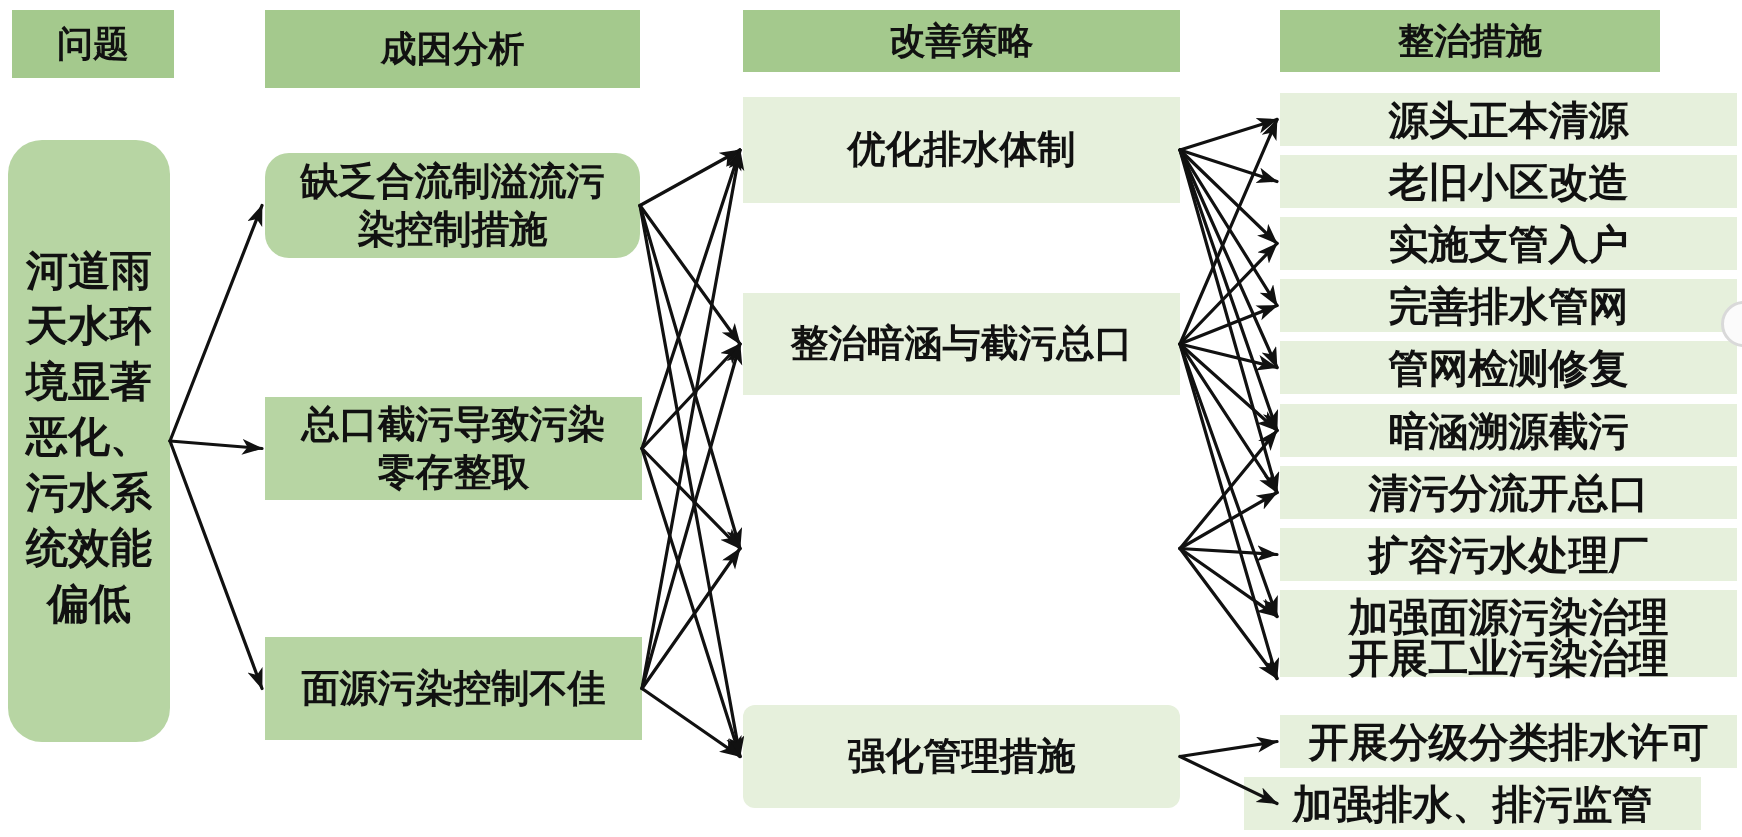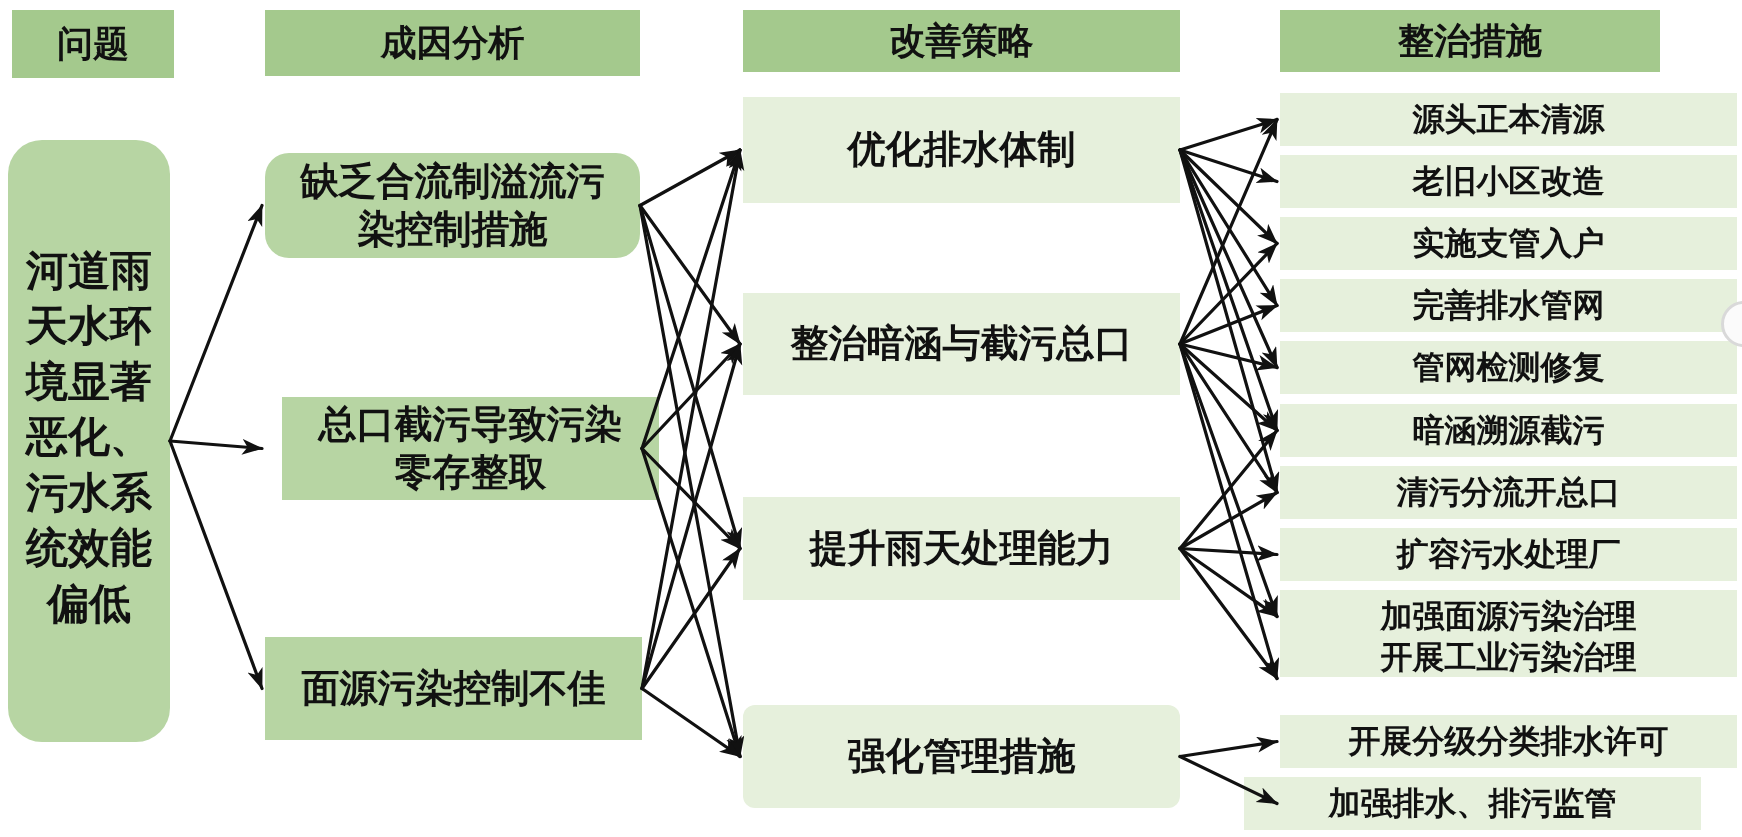--- a/index.html
+++ b/index.html
@@ -9,48 +9,47 @@
   }
   .node{
     position:absolute;display:flex;align-items:center;justify-content:center;
     text-align:center;font-weight:bold;box-sizing:border-box;
   }
   .hdr{background:var(--green-hdr,#a4c98d);font-size:36px;line-height:1.1;}
   .solid{background:var(--green-node,#b7d5a3);}
   .light{background:var(--green-light,#e6f0dc);}
   .cause{font-size:38px;line-height:1.25;padding:0 30px;}
   .strategy{font-size:38px;line-height:1.1;padding:0 10px;}
-  .measure{font-size:32px;line-height:1.05;padding:0 10px;}
+  .measure{font-size:40px;line-height:1.05;padding:0 10px;}
   .problem-box{font-size:42px;line-height:1.32;border-radius:34px;padding:0 12px;}
   #edges-svg{position:absolute;left:0;top:0;pointer-events:none;}
   #edges-svg line{stroke:var(--arrow,#111);stroke-width:3.2;stroke-linecap:round;}
   .watermark-circle{
     position:absolute;left:1721px;top:301px;width:46px;height:46px;border-radius:50%;
     border:3px solid #d9d9d9;background:#fbfbfb;box-sizing:border-box;
   }
 </style>
 </head>
 <body>
 
 <div class="canvas" id="canvas">
 
   <div class="node hdr" style="left:12px;top:10px;width:162px;height:68px;">问题</div>
-  <div class="node hdr" style="left:265px;top:10px;width:375px;height:66px;">成因分析</div>
+  <div class="node hdr" style="left:265px;top:10px;width:375px;height:78px;">成因分析</div>
   <div class="node hdr" style="left:743px;top:10px;width:437px;height:62px;">改善策略</div>
   <div class="node hdr" style="left:1280px;top:10px;width:380px;height:62px;">整治措施</div>
 
   <div class="node solid problem-box" style="left:8px;top:140px;width:162px;height:602px;font-family:Liberation Mono, monospace;">河道雨天水环境显著恶化、污水系统效能偏低</div>
 
   <div class="node solid cause" style="left:265px;top:153px;width:375px;height:105px;border-radius:24px;">缺乏合流制溢流污染控制措施</div>
-  <div class="node solid cause" style="left:282px;top:397px;width:377px;height:103px;">总口截污导致污染零存整取</div>
+  <div class="node solid cause" style="left:265px;top:397px;width:377px;height:103px;">总口截污导致污染零存整取</div>
   <div class="node solid cause" style="left:265px;top:637px;width:377px;height:103px;">面源污染控制不佳</div>
 
   <div class="node light strategy" style="left:743px;top:293px;width:437px;height:102px;">整治暗涵与截污总口</div>
   <div class="node light strategy" style="left:743px;top:97px;width:437px;height:106px;">优化排水体制</div>
-  <div class="node light strategy" style="left:743px;top:497px;width:437px;height:103px;">提升雨天处理能力</div>
   <div class="node light strategy" style="left:743px;top:705px;width:437px;height:103px;border-radius:12px;">强化管理措施</div>
 
   <div class="node light measure" style="left:1280px;top:93px;width:457px;height:53px;">源头正本清源</div>
   <div class="node light measure" style="left:1280px;top:155px;width:457px;height:53px;">老旧小区改造</div>
   <div class="node light measure" style="left:1280px;top:217px;width:457px;height:53px;">实施支管入户</div>
   <div class="node light measure" style="left:1280px;top:279px;width:457px;height:53px;">完善排水管网</div>
   <div class="node light measure" style="left:1280px;top:341px;width:457px;height:53px;">管网检测修复</div>
   <div class="node light measure" style="left:1280px;top:404px;width:457px;height:53px;">暗涵溯源截污</div>
   <div class="node light measure" style="left:1280px;top:466px;width:457px;height:53px;">清污分流开总口</div>
   <div class="node light measure" style="left:1280px;top:528px;width:457px;height:53px;">扩容污水处理厂</div>

